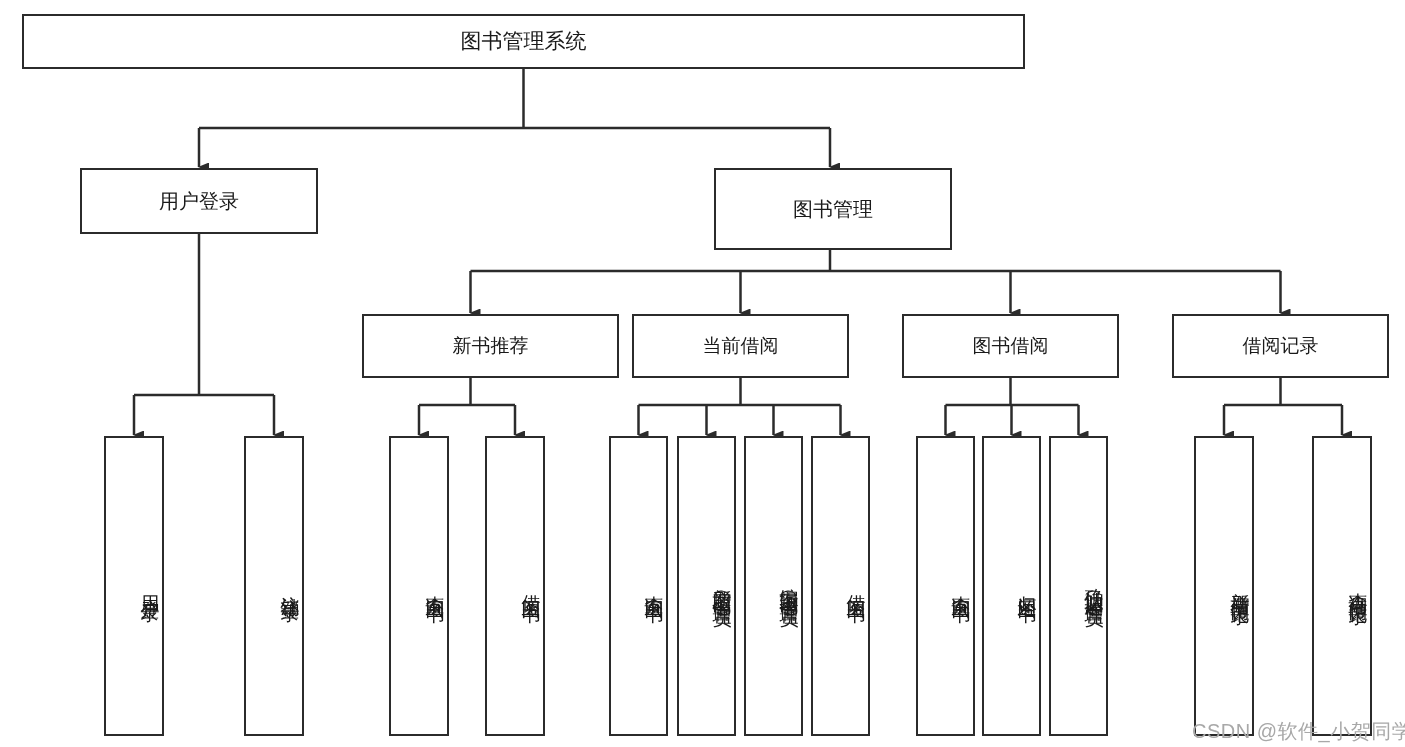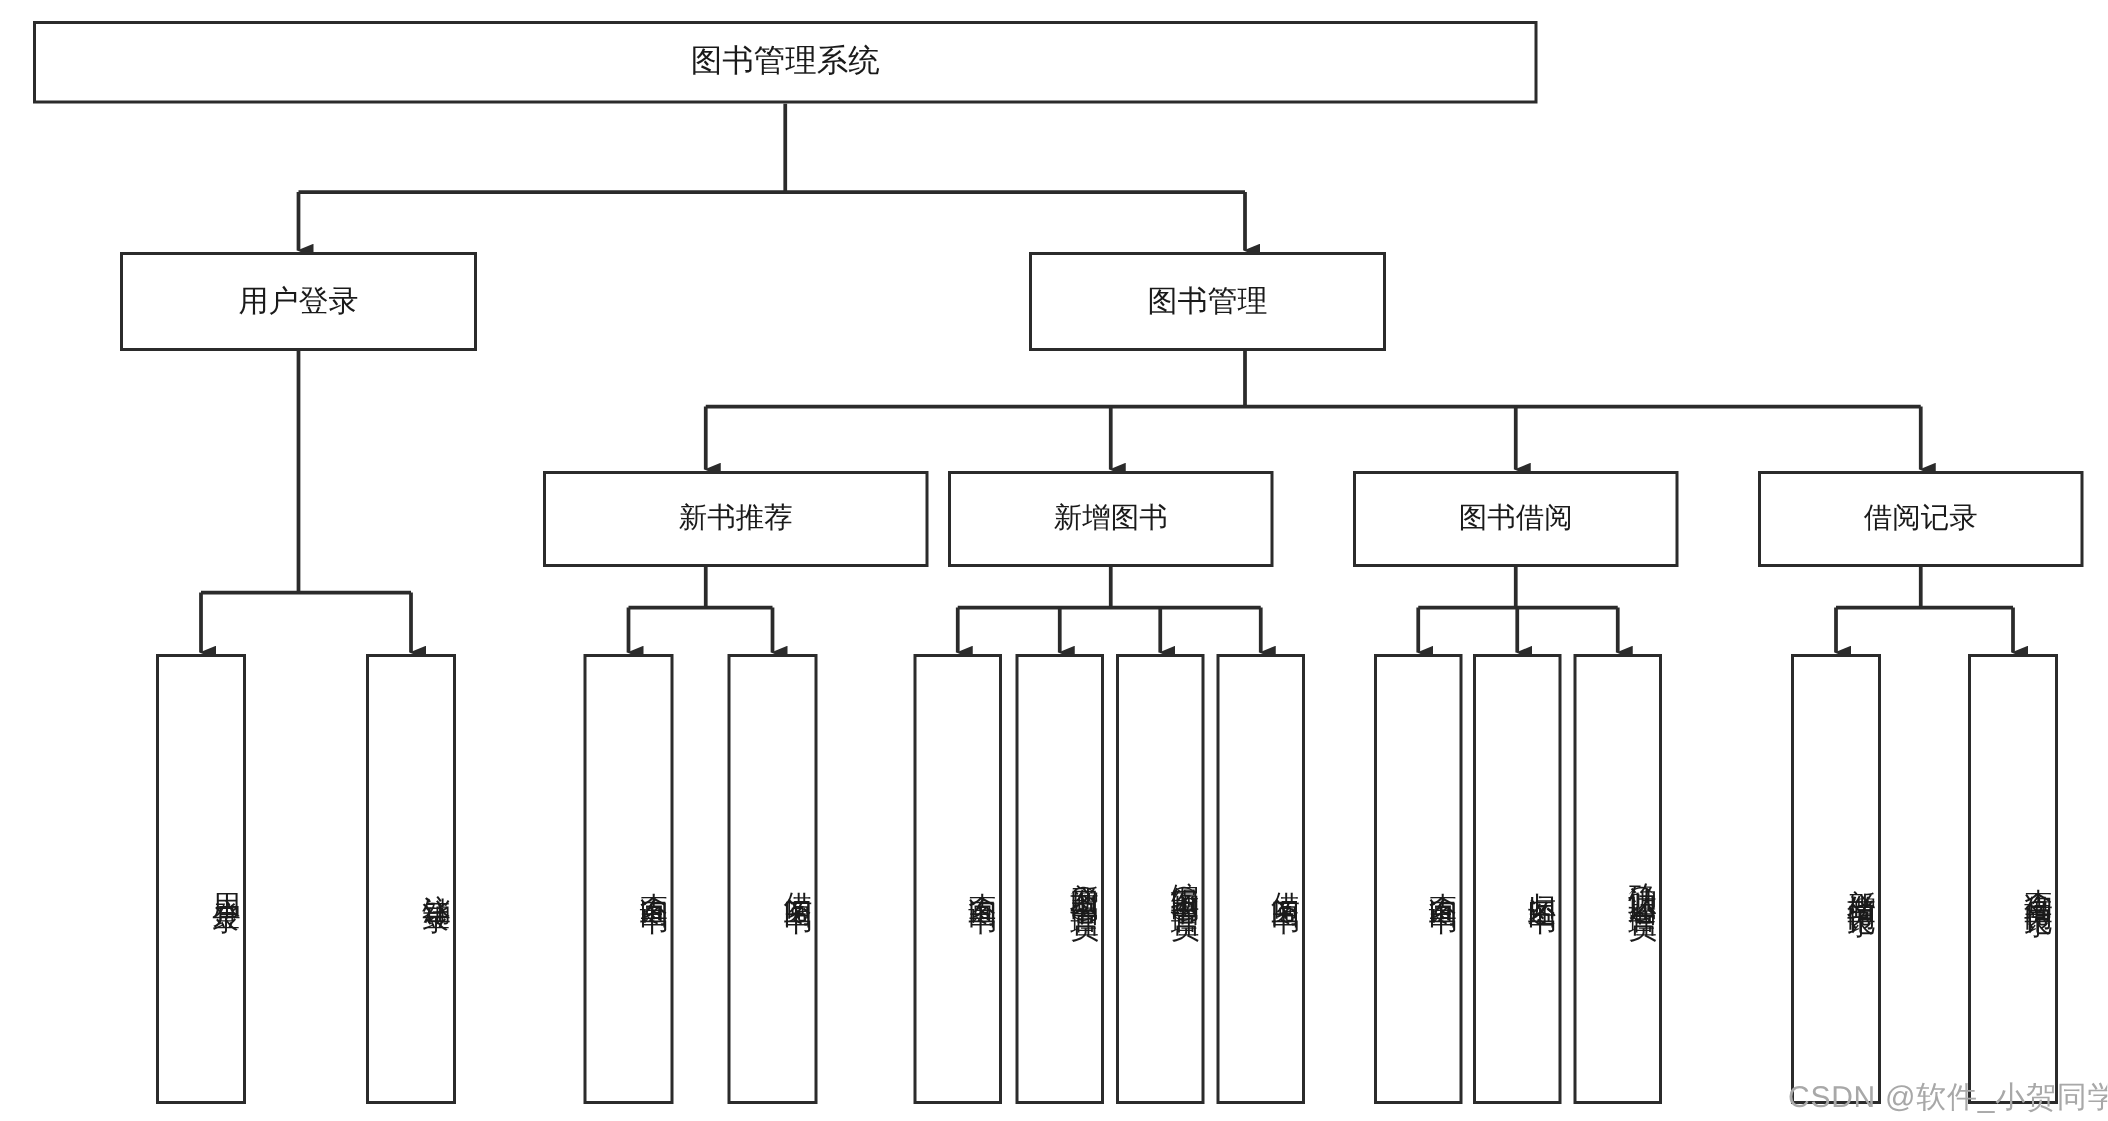--- a/index.html
+++ b/index.html
@@ -120,28 +120,28 @@
       </g>
   </svg>
 
   <div id="nodes-layer">
       <div class="node root" style="left: 22px; top: 14px; width: 1003px; height: 55px;">
         <span class="label">图书管理系统</span>
       </div>
       <div class="node lvl2" style="left: 80px; top: 168px; width: 238px; height: 66px;">
         <span class="label">用户登录</span>
       </div>
-      <div class="node lvl2" style="left: 686px; top: 168px; width: 238px; height: 66px;">
+      <div class="node lvl2" style="left: 714px; top: 168px; width: 238px; height: 82px;">
         <span class="label">图书管理</span>
       </div>
       <div class="node lvl3" style="left: 362px; top: 314px; width: 257px; height: 64px;">
         <span class="label">新书推荐</span>
       </div>
       <div class="node lvl3" style="left: 632px; top: 314px; width: 217px; height: 64px;">
-        <span class="label">新增图书</span>
+        <span class="label">当前借阅</span>
       </div>
       <div class="node lvl3" style="left: 902px; top: 314px; width: 217px; height: 64px;">
         <span class="label">图书借阅</span>
       </div>
       <div class="node lvl3" style="left: 1172px; top: 314px; width: 217px; height: 64px; font-family: Liberation Serif, serif;">
         <span class="label">借阅记录</span>
       </div>
       <div class="node leaf" style="left: 104px; top: 436px; width: 60px; height: 300px;">
         <span class="label">用户登录</span>
       </div>

